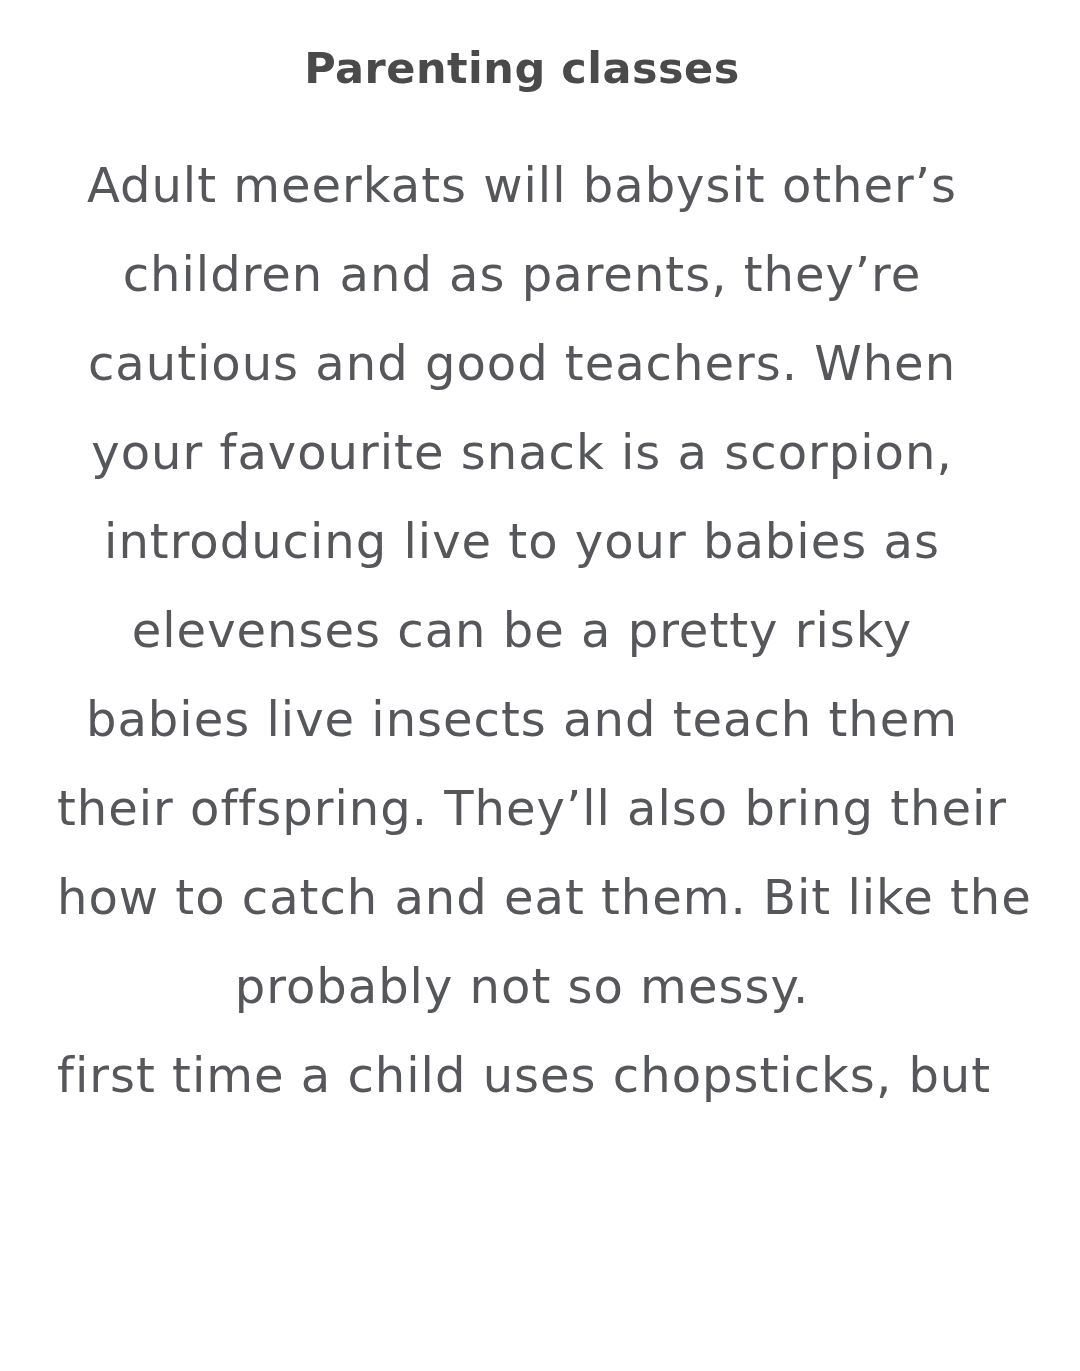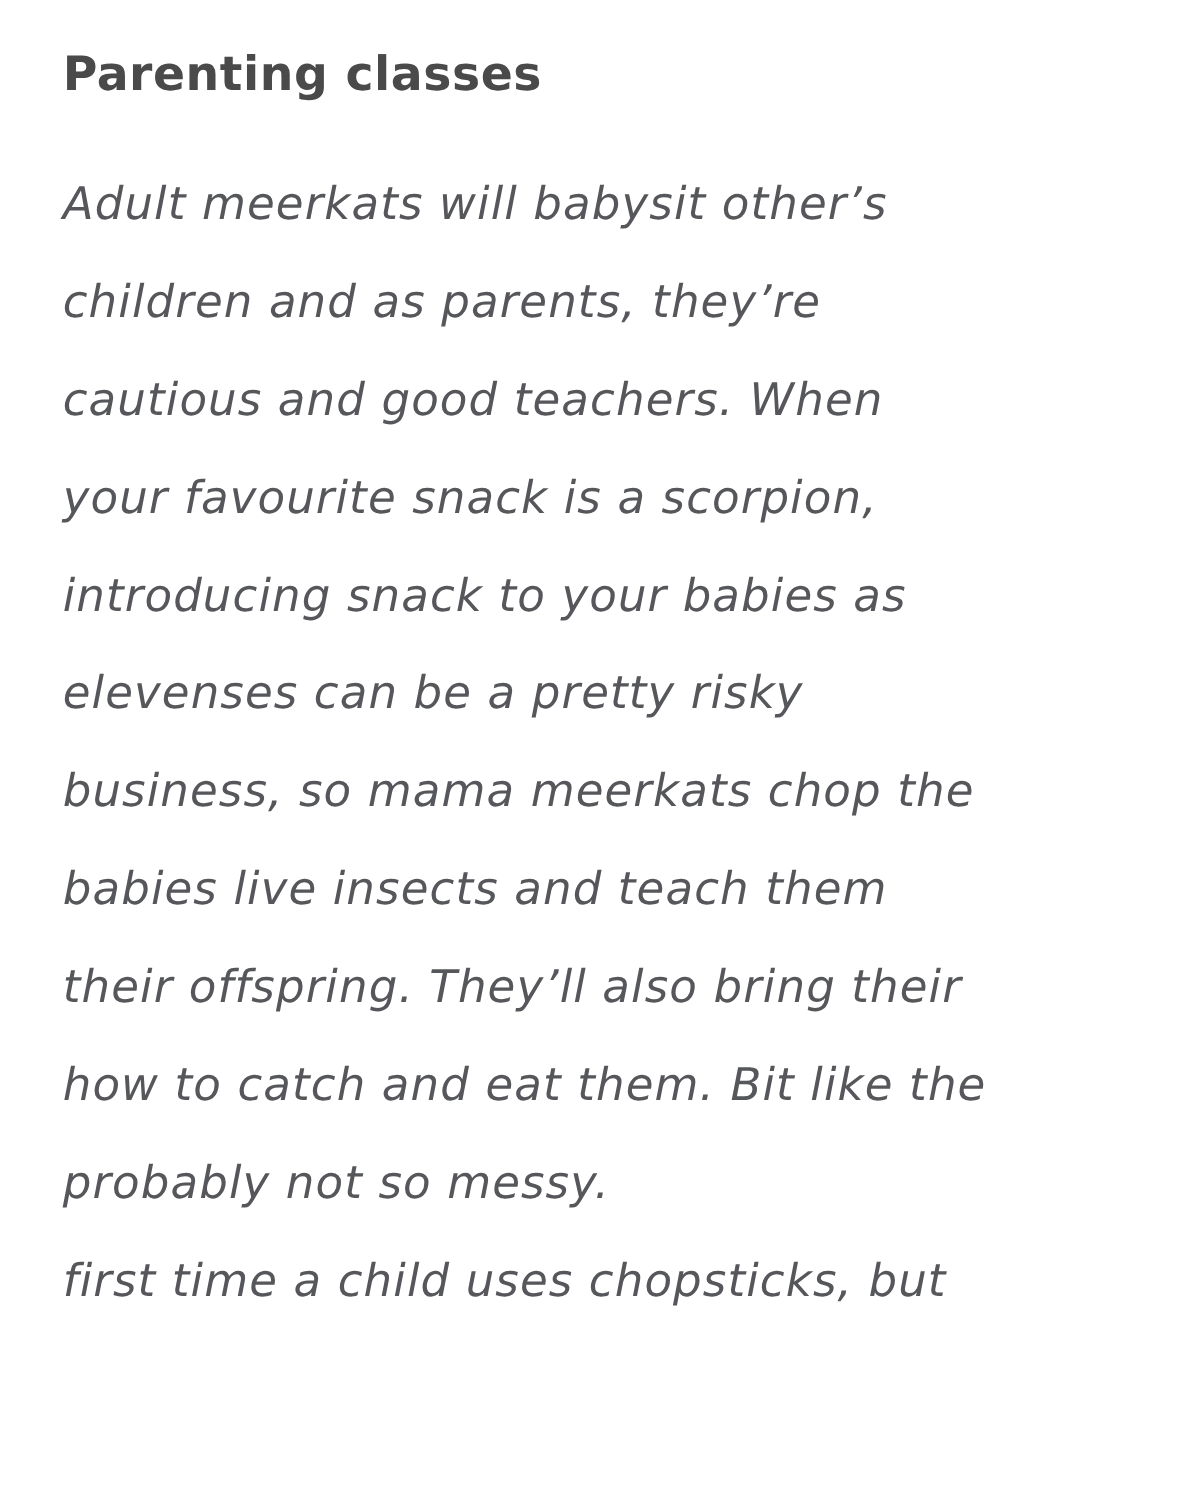--- a/index.html
+++ b/index.html
@@ -10,60 +10,59 @@
   .page {
     position: relative;
     width: 1080px;
     height: 1371px;
     background: var(--page-bg, #ffffff);
     overflow: hidden;
     font-family: "DejaVu Sans", "Liberation Sans", sans-serif;
   }
   .content {
     padding: 42px 93px 0 57px;
+    text-align: center;
   }
   .article-heading {
     margin: 0;
     font-size: 43px;
     line-height: 52px;
     font-weight: bold;
     letter-spacing: 0.5px;
     color: var(--heading-color, #4a4a4a);
     white-space: nowrap;
   }
   .article-body {
     margin-top: 47px;
-    font-size: 41px;
+    font-size: 48px;
     font-weight: normal;
     letter-spacing: 1px;
     color: var(--body-color, #56575a);
-    font-style: italic;
   }
   .body-line {
     height: 89px;
     line-height: 89px;
     white-space: nowrap;
   }
 </style>
 </head>
 <body>
 
 <div class="page" style="--page-bg: #ffffff; --heading-color: #4a4a4a; --body-color: #56575a;">
   <div class="content">
 
     <h1 class="article-heading">Parenting classes</h1>
 
     <div class="article-body">
       <div class="body-line">Adult meerkats will babysit other’s</div>
       <div class="body-line">children and as parents, they’re</div>
       <div class="body-line">cautious and good teachers. When</div>
       <div class="body-line">your favourite snack is a scorpion,</div>
-      <div class="body-line">introducing snack to your babies as</div>
+      <div class="body-line">introducing live to your babies as</div>
       <div class="body-line">elevenses can be a pretty risky</div>
-      <div class="body-line">business, so mama meerkats chop the</div>
       <div class="body-line">babies live insects and teach them</div>
       <div class="body-line">their offspring. They’ll also bring their</div>
       <div class="body-line">how to catch and eat them. Bit like the</div>
       <div class="body-line">probably not so messy.</div>
       <div class="body-line">first time a child uses chopsticks, but</div>
     </div>
 
   </div>
 </div>
 

